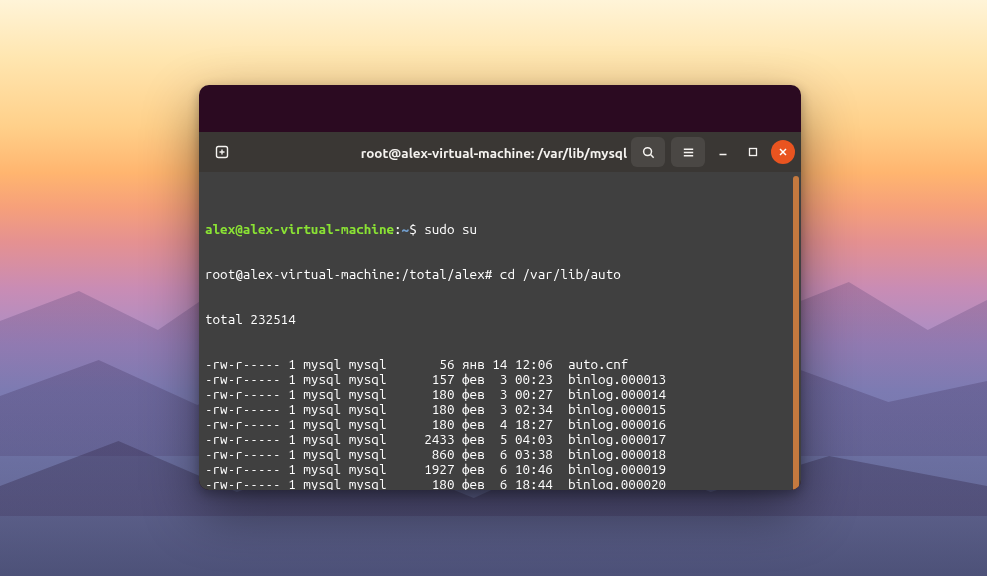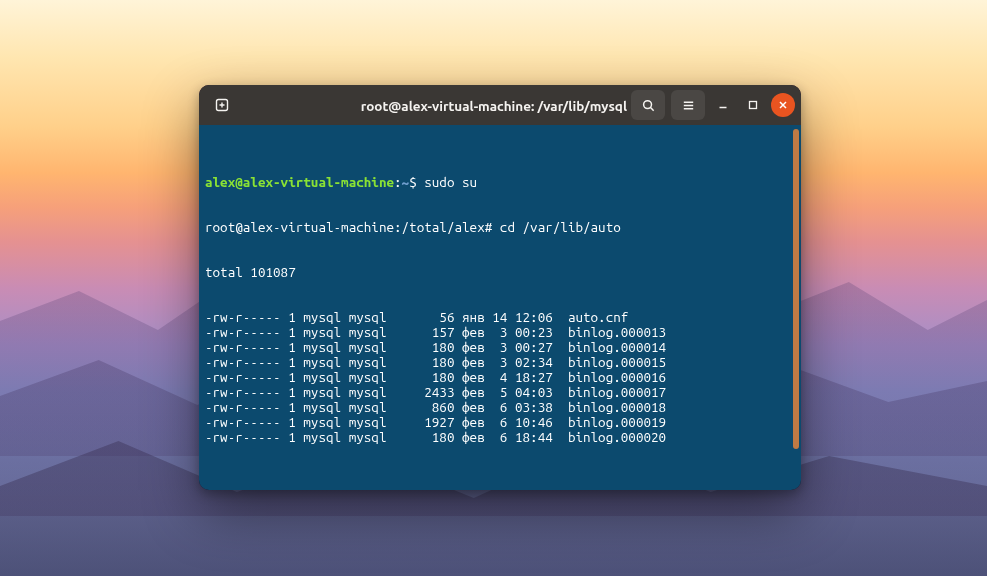--- a/index.html
+++ b/index.html
@@ -60,20 +60,21 @@
     box-shadow: 0 22px 55px rgba(0,0,0,0.45), 0 4px 12px rgba(0,0,0,0.3);
     display:flex; flex-direction:column;
     overflow:hidden;
   }
   .titlebar {
     height:40px;
     background:#3a3734;
     display:flex; align-items:center;
     padding:0 6px;
     gap:4px;
+    margin-top:47px;
   }
   .tb-btn {
     width:34px; height:30px;
     border-radius:6px;
     display:flex; align-items:center; justify-content:center;
     color:#f5f3f0;
   }
   .title-text {
     flex:0 0 auto;
     margin:0 auto;
@@ -97,21 +98,21 @@
   .terminal {
     flex:1;
     padding:5px 8px 6px 6px;
     font-family: "Ubuntu Mono", "DejaVu Sans Mono", Menlo, monospace;
     font-size:13.5px;
     line-height:15px;
     color:#ffffff;
     overflow:hidden;
     position:relative;
     white-space:pre;
-    background:#0c4a6e;
+    background:#404040;
   }
   .scrollbar {
     position:absolute; right:2px; top:4px;
     width:6px; height:320px;
     background:#d37f3f;
     border-radius:3px;
     opacity:0.9;
   }
   .prompt-user { color:#8ae234; font-weight:bold; }
   .prompt-path { color:#729fcf; font-weight:bold; }
@@ -170,17 +171,17 @@
             <line x1="8" y1="2" x2="2" y2="8"></line>
           </svg>
         </div>
       </div>
     </div>
 
     <div class="terminal">
       <div class="scrollbar"></div>
       <pre class="line"><span class="prompt-user">alex@alex-virtual-machine</span><span class="prompt-root">:</span><span class="prompt-path">~</span><span class="prompt-root">$</span><span> sudo su</span></pre>
       <pre class="line"><span class="prompt-root">root@alex-virtual-machine:/total/alex#</span><span> cd /var/lib/auto</span></pre>
-      <pre class="line">total 101087</pre>
+      <pre class="line">total 232514</pre>
       <div id="listing-container"><pre class="line">-rw-r----- 1 mysql mysql       56 янв 14 12:06  auto.cnf</pre><pre class="line">-rw-r----- 1 mysql mysql      157 фев  3 00:23  binlog.000013</pre><pre class="line">-rw-r----- 1 mysql mysql      180 фев  3 00:27  binlog.000014</pre><pre class="line">-rw-r----- 1 mysql mysql      180 фев  3 02:34  binlog.000015</pre><pre class="line">-rw-r----- 1 mysql mysql      180 фев  4 18:27  binlog.000016</pre><pre class="line">-rw-r----- 1 mysql mysql     2433 фев  5 04:03  binlog.000017</pre><pre class="line">-rw-r----- 1 mysql mysql      860 фев  6 03:38  binlog.000018</pre><pre class="line">-rw-r----- 1 mysql mysql     1927 фев  6 10:46  binlog.000019</pre><pre class="line">-rw-r----- 1 mysql mysql      180 фев  6 18:44  binlog.000020</pre></div>
     </div>
   </div>
 </div>
 
 </body></html>

